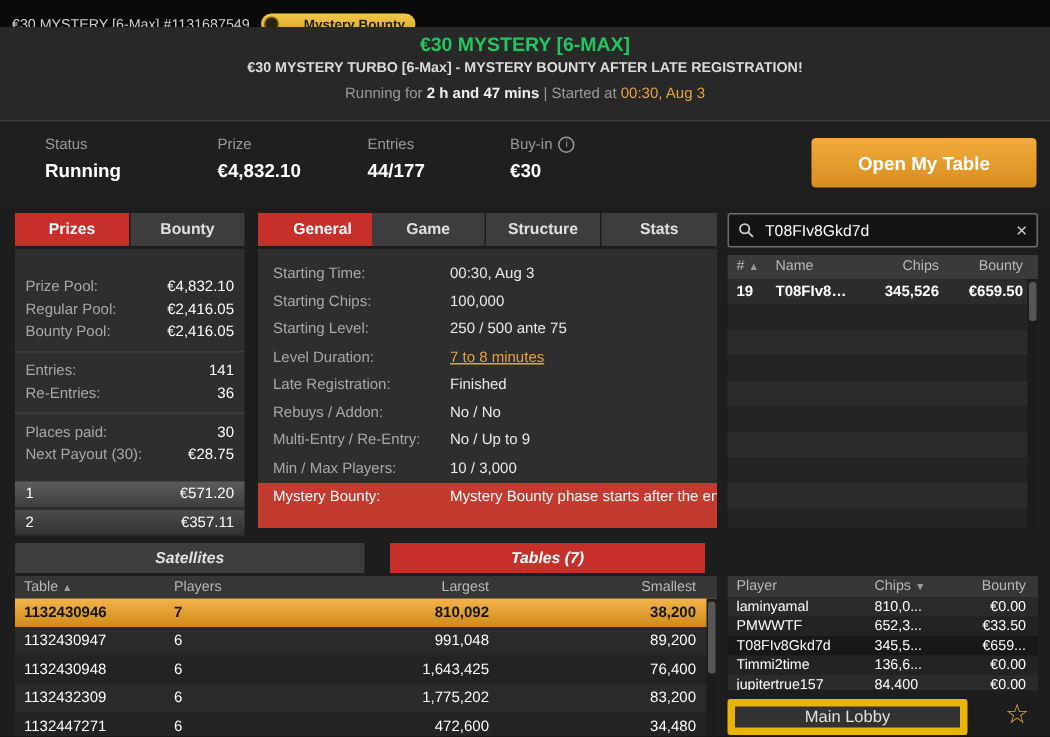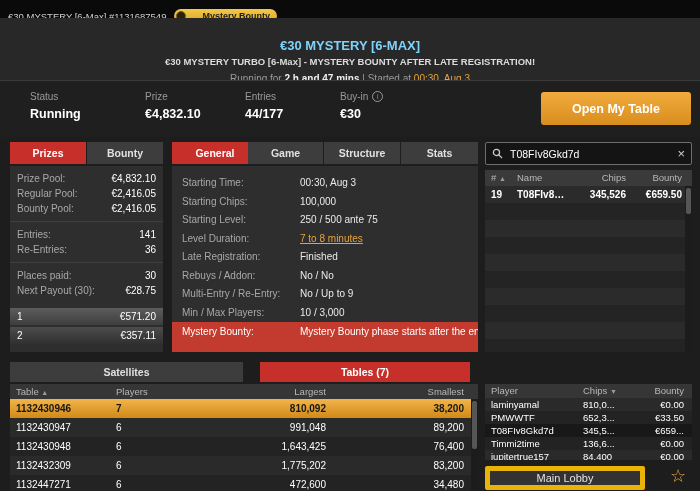--- a/index.html
+++ b/index.html
@@ -9,46 +9,46 @@
   
   .titlebar{position:absolute;top:0;left:0;width:100%;height:32px;background:#0a0a0a;
             display:flex;align-items:center;gap:8px;padding:0 8px;box-sizing:border-box;}
   .tb-title{font-size:9.5px;color:#cfcfcf;white-space:nowrap;}
   .badge{display:flex;align-items:center;gap:16px;background:linear-gradient(180deg,#f3c84a,#d9a41f);
          color:#1c1c1c;font-size:9px;font-weight:bold;padding:0 7px 0 2px;border-radius:8px;height:14px;}
   .badge-dot{width:10px;height:10px;border-radius:50%;background:#2a2208;border:1px solid #7a5c10;box-sizing:border-box;}
 
   
   .header{position:absolute;top:18px;left:0;width:100%;height:62px;background:#282828;text-align:center;}
-  .h-title{padding-top:20px;font-size:13px;font-weight:bold;color:#7dd3fc;}
+  .h-title{padding-top:4px;font-size:13px;font-weight:bold;color:#22c55e;}
   .h-sub{margin-top:3px;font-size:9.5px;font-weight:bold;color:#dcdcdc;}
   .h-run{margin-top:6px;font-size:10px;}
   .muted{color:#9a9a9a}.wht{color:#efefef;font-weight:bold}.org{color:#e8a33d}
 
   
   .infobar{position:absolute;top:80px;left:0;width:100%;height:57px;background:#1f1f1f;
            border-top:1px solid #3a3a3a;box-sizing:border-box;}
   .info-item{position:absolute;top:10px;}
   .info-label{font-size:10px;color:#9a9a9a;display:flex;gap:4px;align-items:center;}
   .info-value{margin-top:5px;font-size:12.5px;font-weight:bold;color:#fff;}
   .info-i{display:inline-block;width:9px;height:9px;border:1px solid #9a9a9a;border-radius:50%;
           font-size:7px;line-height:9px;text-align:center;color:#9a9a9a;cursor:pointer;}
   .open-table{position:absolute;right:9px;top:11px;width:150px;height:33px;
               background:linear-gradient(180deg,#f1ab3c,#d88e1f);border:none;border-radius:3px;
               color:#fff;font-size:12.5px;font-weight:bold;font-family:inherit;cursor:pointer;}
 
   
   .tab{position:absolute;height:22px;line-height:22px;text-align:center;font-size:10.5px;
        font-weight:bold;background:#3d3d3d;color:#e0e0e0;cursor:pointer;}
   .tab.active{background:#c7302a;color:#fff;}
-  .tab.small{height:20px;line-height:20px;}
+  .tab.small{height:20px;line-height:20px;font-style:italic;}
 
   
   .panel{position:absolute;top:166px;background:#2e2e2e;box-sizing:border-box;font-size:10px;}
-  #prizes-panel{left:10px;width:153px;height:186px;padding-top:5px;}
+  #prizes-panel{left:10px;width:153px;height:186px;padding-top:18px;}
   .kv{display:flex;justify-content:space-between;padding:0 7px;line-height:15px;}
   .k{color:#a8a8a8}.v{color:#fff}
   .sep{height:1px;background:#3e3e3e;margin:5px 0;}
   .payout{display:flex;justify-content:space-between;padding:0 7px;height:17px;line-height:17px;margin-top:2px;}
   .p1{background:linear-gradient(180deg,#5c5c5c,#3e3e3e);margin-top:10px;}
   .p2{background:linear-gradient(180deg,#4c4c4c,#303030);}
 
   
   #general-panel{left:172px;width:306px;height:186px;padding-top:8px;overflow:hidden;}
   .grow{position:relative;height:18.5px;line-height:18.5px;}

